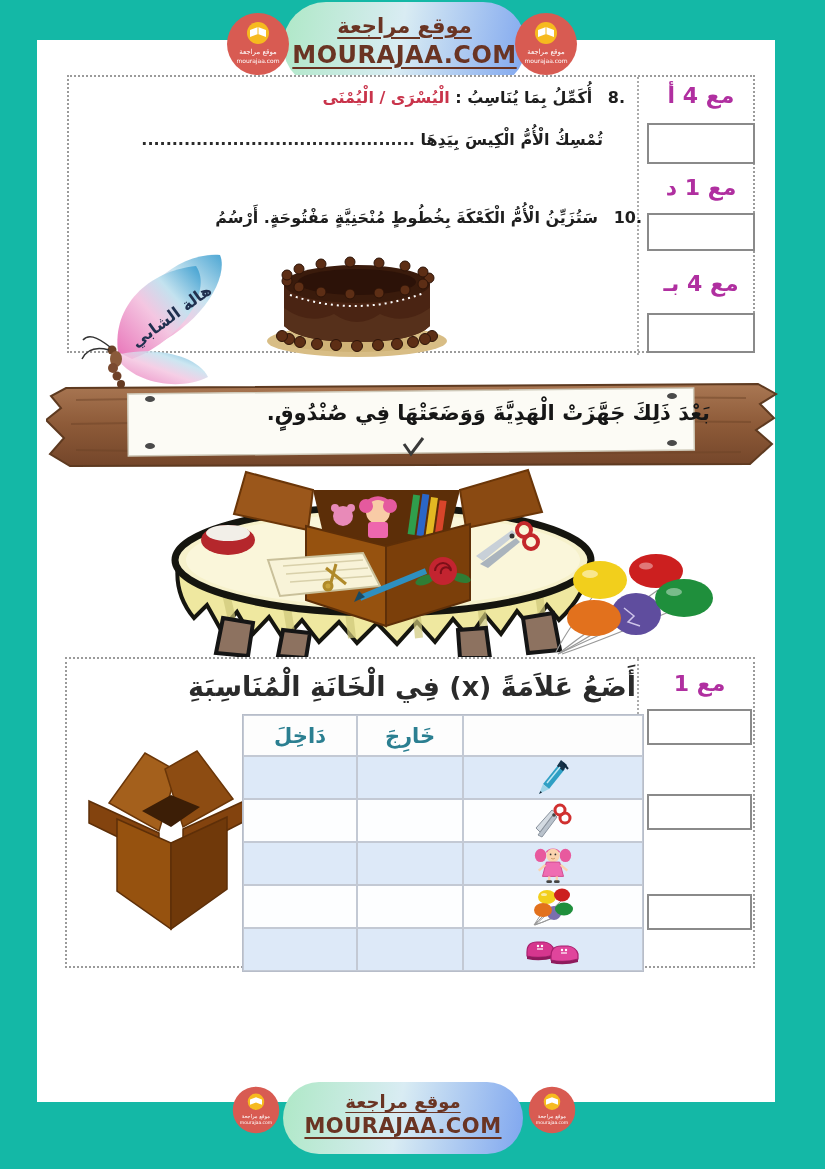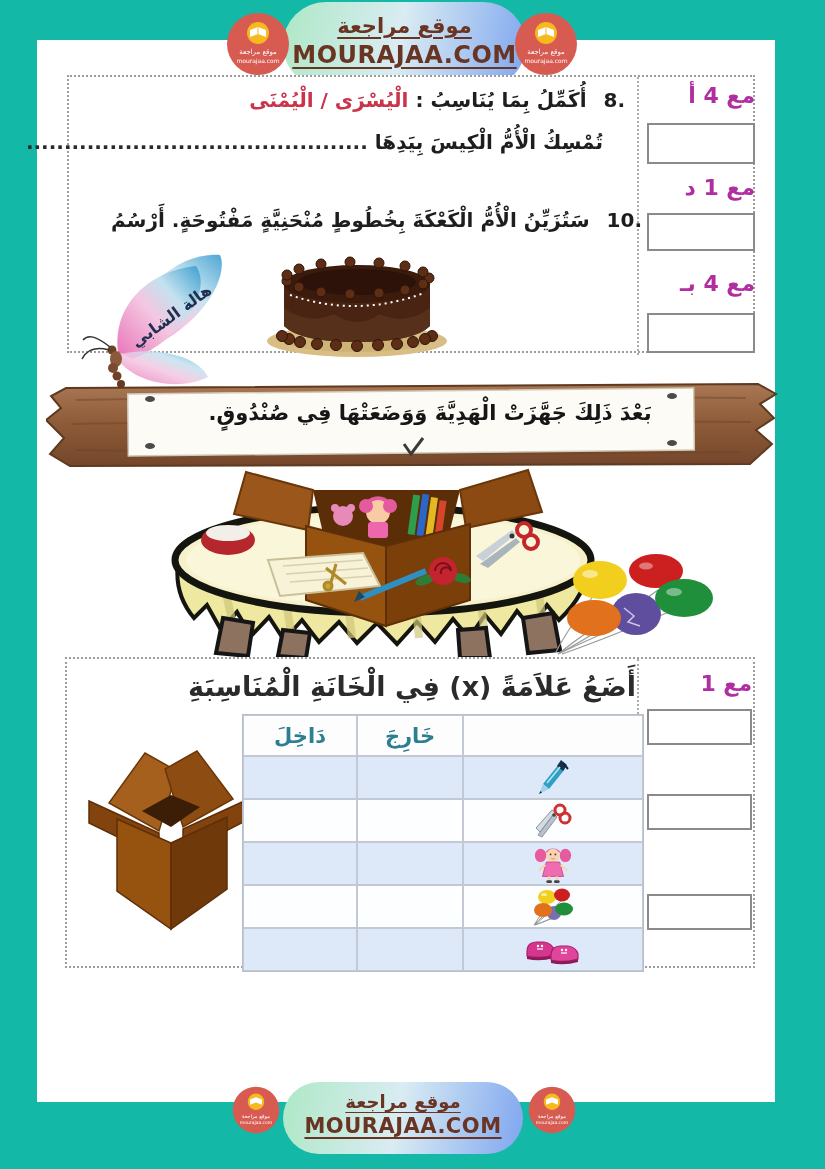--- a/index.html
+++ b/index.html
@@ -8,29 +8,29 @@
   .abs{position:absolute}
   .page{position:absolute;left:37px;top:40px;width:738px;height:1062px;background:#ffffff}
   
   .pill{background:linear-gradient(100deg,#aee8c6 0%,#d9ecf3 48%,#7fa6ef 100%);border-radius:45px;text-align:center}
   .brand-ar{color:#6a3423;font-weight:bold;text-decoration:underline;text-underline-offset:4px}
   .brand-en{color:#6a3423;font-weight:bold;letter-spacing:.5px;text-decoration:underline;text-underline-offset:4px}
   
   .dotbox{border:2px dotted #9b9b9b;background:#fff}
   .vsep{border-left:2px dotted #ababab}
   
-  .qline{direction:rtl;text-align:center;color:#1e1e1e;font-weight:700;font-size:20px;white-space:nowrap}
+  .qline{direction:rtl;text-align:center;color:#1e1e1e;font-weight:700;font-size:16px;white-space:nowrap}
   .qnum{color:#1e1e1e;margin-left:10px}
   .qred{color:#c9344b}
   .dotline{color:#2a2a2a;letter-spacing:1px;font-weight:700}
   
-  .mark{direction:rtl;color:#b02fa0;font-weight:bold;font-size:22px;text-align:right}
+  .mark{direction:rtl;color:#b02fa0;font-weight:bold;font-size:22px;text-align:center}
   .scorebox{background:#fff;border:2px solid #8a8a8a}
   
-  .banner-text{direction:rtl;text-align:center;color:#161616;font-weight:700;font-size:21px}
+  .banner-text{direction:rtl;text-align:right;color:#161616;font-weight:700;font-size:21px}
   
   .act-title{direction:rtl;text-align:center;color:#2b2b2b;font-weight:700;font-size:27px}
   .act-table{position:absolute;direction:rtl;border:1px solid #b7bdc9;background:#fff}
   .t-row{display:flex;height:43px}
   .t-row.t-head{height:41px}
   .t-cell{border:1px solid #c3c9d4;display:flex;align-items:center;justify-content:center}
   .c-img{width:180px}
   .c-out{width:106px}
   .c-in{width:114px}
   .t-head .t-cell{background:#fdfdfd;color:#2b7f91;font-weight:bold;font-size:21px}

